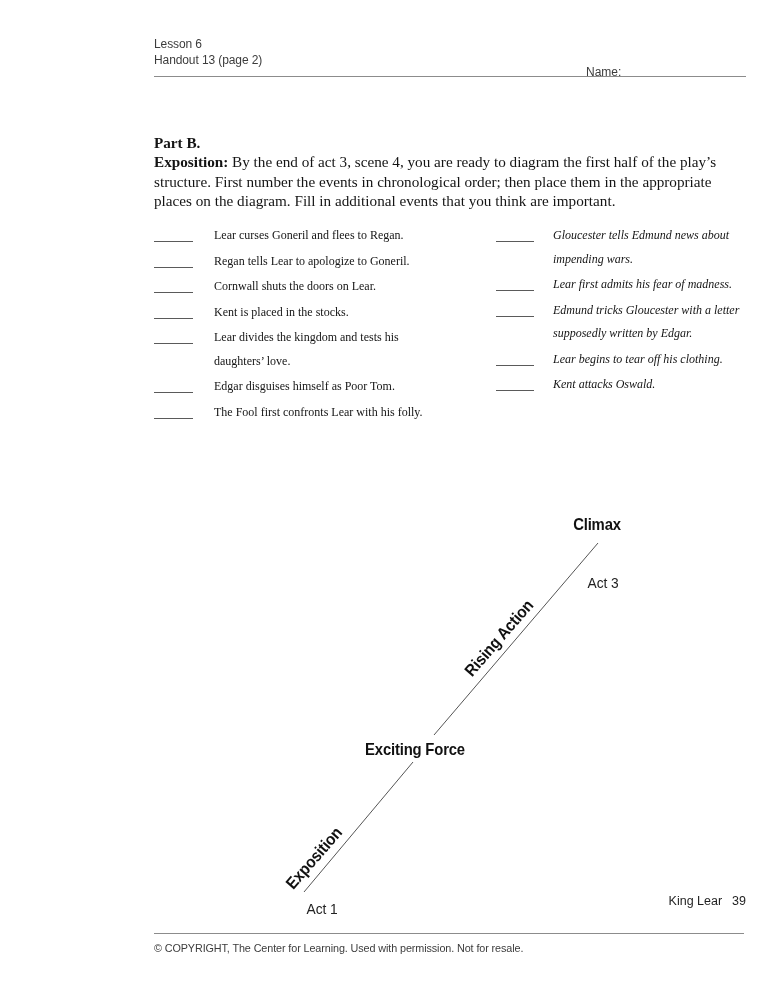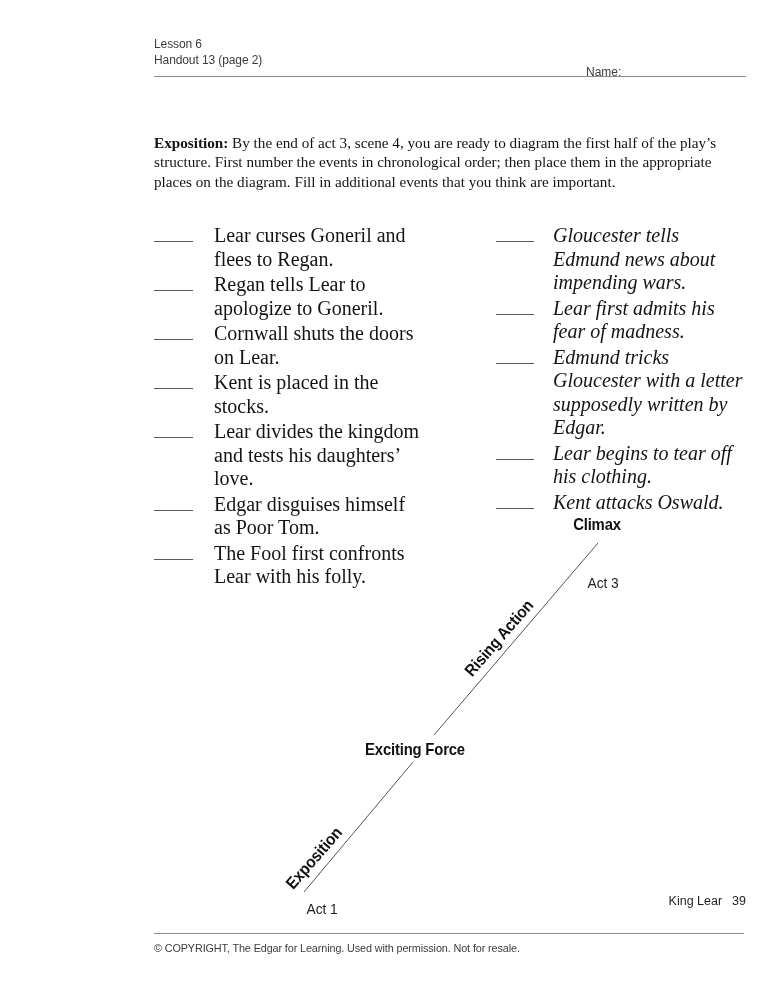--- a/index.html
+++ b/index.html
@@ -36,21 +36,21 @@
   
   .events { position:absolute; left:113px; top:224px; display:flex; }
   .col-left { width:342px; }
   .col-right { width:252px; }
   .event { display:flex; margin-bottom:2px; }
   .blank {
     flex:0 0 39px; height:17px;
     border-bottom:1px solid #5a5a5a; margin-right:21px;
   }
   .col-right .blank { flex-basis:38px; margin-right:19px; }
-  .etext { font-size:20px; line-height:23.5px; color:#141414; }
+  .etext { font-size:12px; line-height:23.5px; color:#141414; }
   .col-left .etext { width:212px; }
   .col-right .etext { width:206px;font-style:italic; }
 
   
   .diagram { position:absolute; left:0; top:0; width:773px; height:1000px; pointer-events:none; }
   .diagram svg { position:absolute; left:0; top:0; }
   .dlabel {
     position:absolute; white-space:nowrap; color:#111;
     font-family:"Liberation Sans", sans-serif;
   }
@@ -81,20 +81,21 @@
 <div class="page">
 
   <div class="header-block">
     <div>Lesson 6</div>
     <div>Handout 13 (page 2)</div>
   </div>
   <div class="name-label">Name:</div>
   <div class="rule rule-top"></div>
 
   <div class="partb">
+    <div class="title">Part B.</div>
     <div><span class="bold">Exposition:</span> <span>By the end of act 3, scene 4, you are ready to diagram the first half of the play’s structure. First number the events in chronological order; then place them in the appropriate places on the diagram. Fill in additional events that you think are important.</span></div>
   </div>
 
   <div class="events">
     <div class="col-left">
       <div class="event">
         <span class="blank"></span>
         <div class="etext">Lear curses Goneril and flees to Regan.</div>
       </div>
       <div class="event">
@@ -153,19 +154,19 @@
     </svg>
     <div class="dlabel dbold lbl-climax">Climax</div>
     <div class="dlabel dreg  lbl-act3">Act 3</div>
     <div class="dlabel dbold lbl-rising">Rising Action</div>
     <div class="dlabel dbold lbl-exciting">Exciting Force</div>
     <div class="dlabel dbold lbl-expos">Exposition</div>
     <div class="dlabel dreg  lbl-act1">Act 1</div>
   </div>
 
   <div class="rule rule-bottom"></div>
-  <div class="copyright">© COPYRIGHT, The Edgar for Learning. Used with permission. Not for resale.</div>
+  <div class="copyright">© COPYRIGHT, The Center for Learning. Used with permission. Not for resale.</div>
   <div class="pageref">
     <span>King Lear</span>
     <span>39</span>
   </div>
 
 </div>
 
 </body></html>

